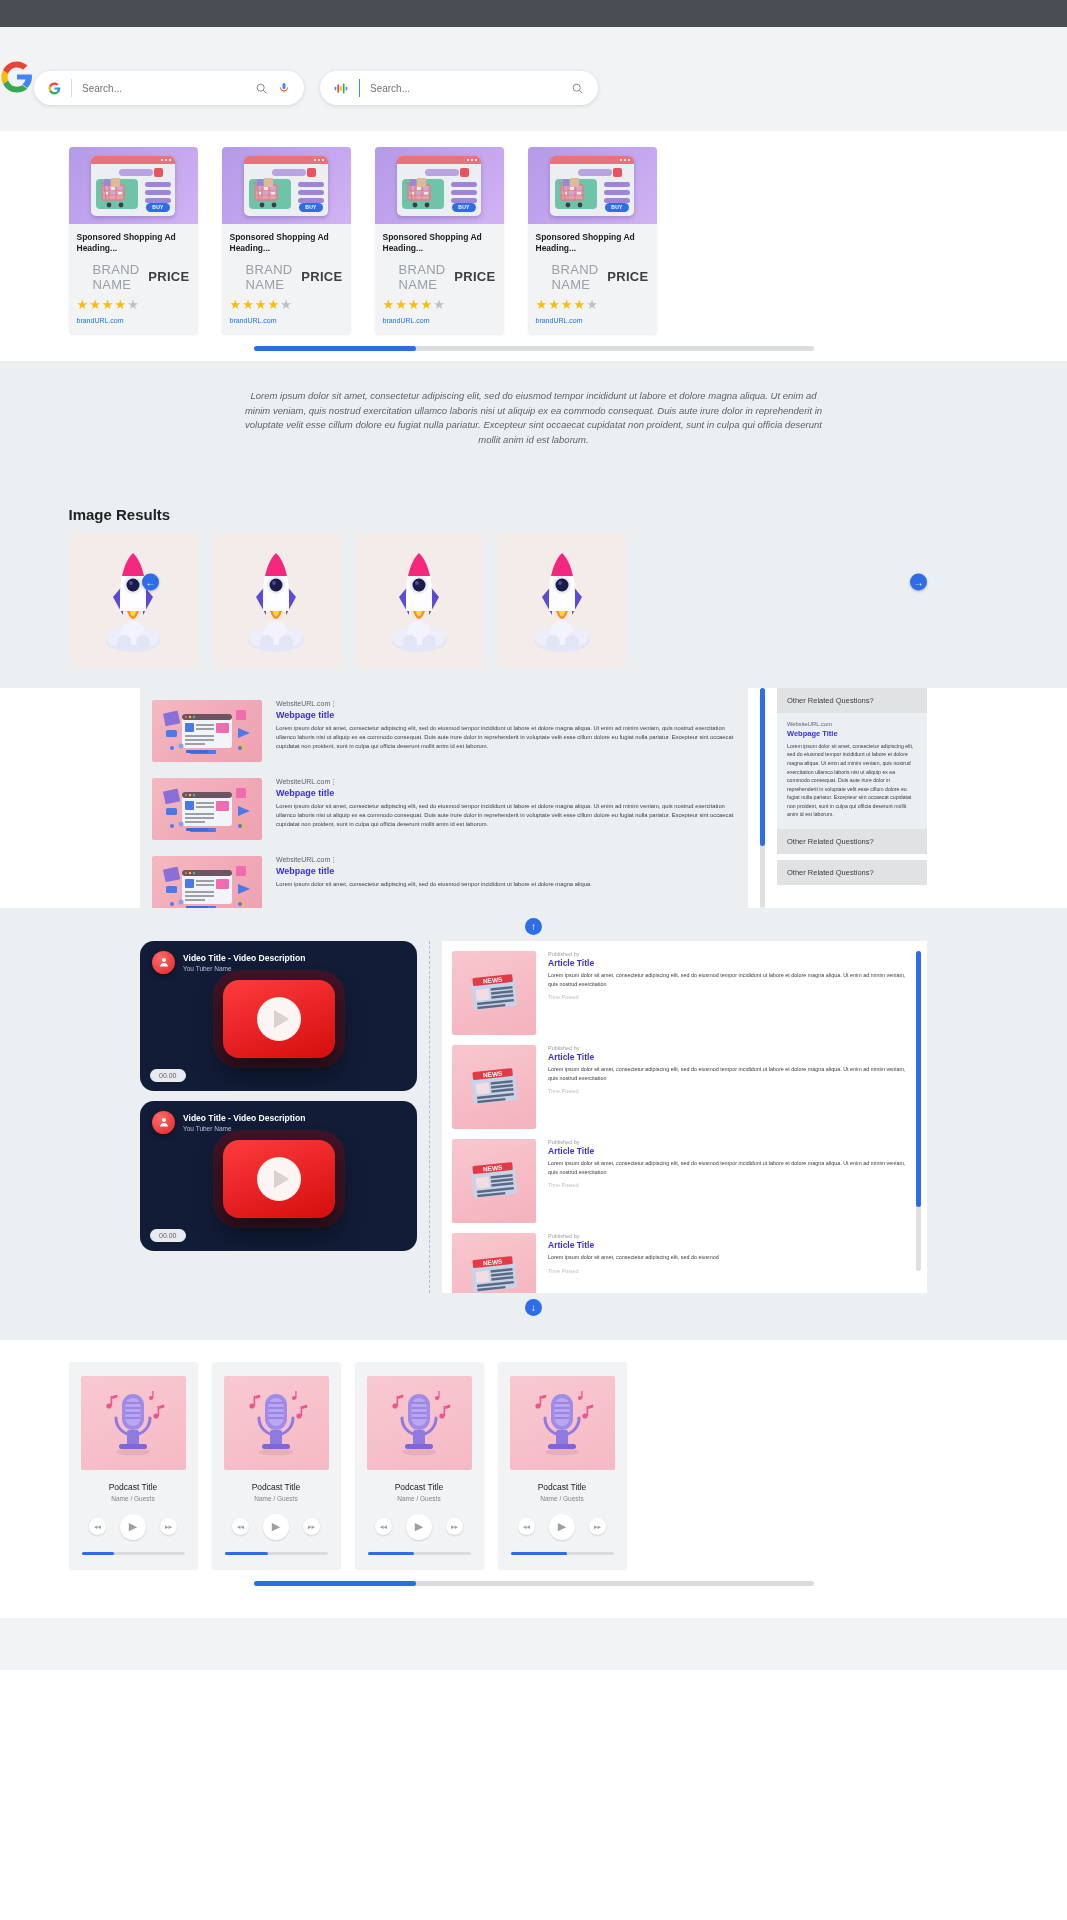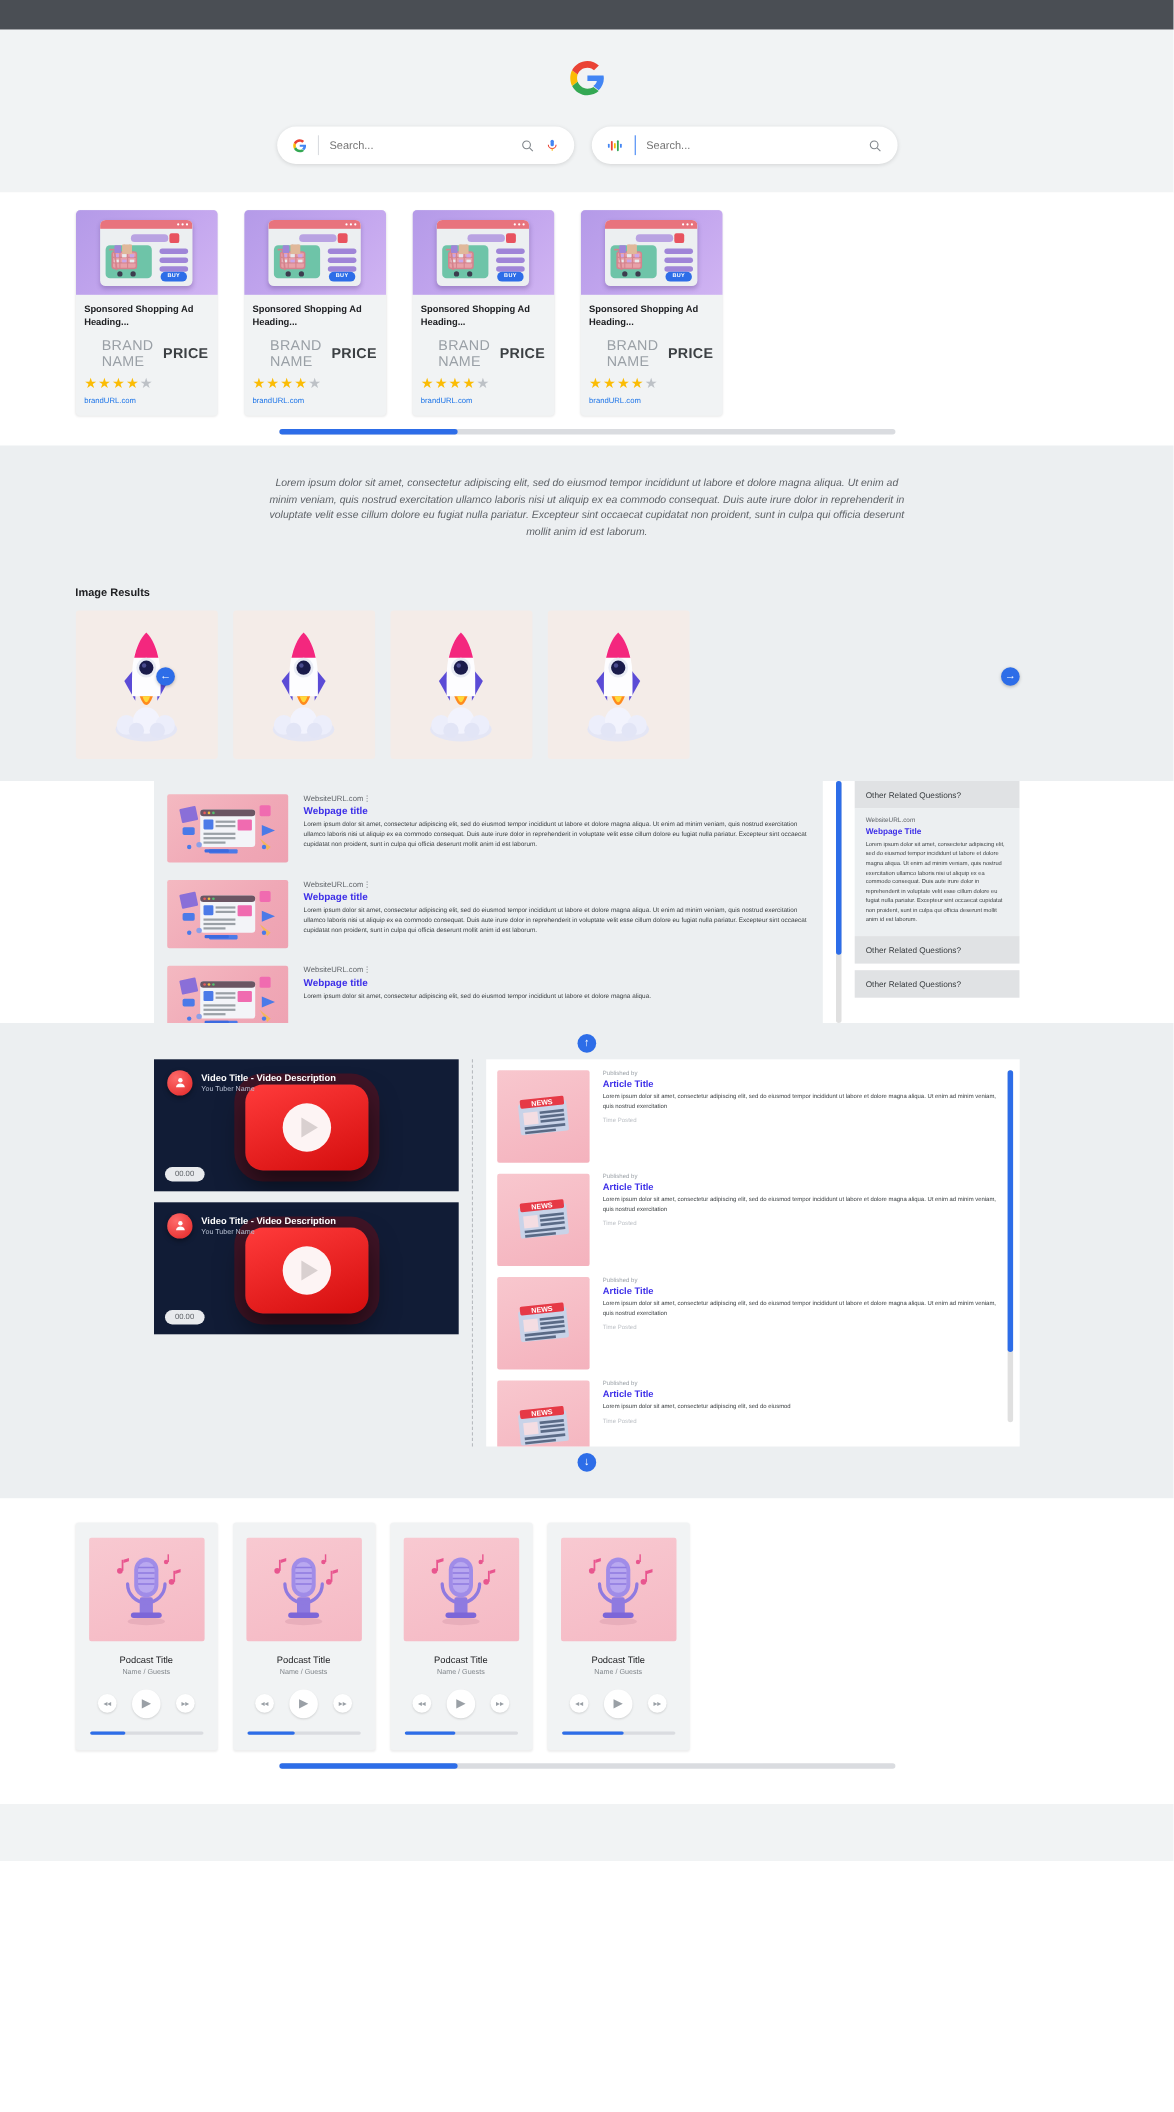--- a/index.html
+++ b/index.html
@@ -11,21 +11,21 @@
     -webkit-font-smoothing: antialiased;
   }
   .page { width: 1067px; position: relative; overflow: hidden; }
 
   
   .topbar { height: 27px; background: #4a4e54; width: 100%; }
 
   
   .header {
     background: #f1f3f4; padding: 22px 0 26px;
-    display: flex; flex-direction: column; align-items: center;
+    display: flex; flex-direction: row; align-items: center;
   }
   .glogo { font-size: 40px; font-weight: bold; letter-spacing: -1px; line-height: 1;
            height: 44px; display: flex; align-items: center; justify-content: center; }
   .searchrow { display: flex; gap: 16px; margin-top: 22px; }
   .searchbox {
     background: #fff; border-radius: 22px; height: 34px;
     display: flex; align-items: center; padding: 0 14px;
     box-shadow: 0 1px 4px rgba(0,0,0,.13);
   }
   .sb1 { width: 270px; }
@@ -78,22 +78,22 @@
                   background: #2d6de8; border-radius: 3px; }
 
   
   .lorem-band { background: #eceff1; padding: 28px 0; }
   .lorem-inner { width: 587px; margin: 0 auto; }
   .lorem-txt { font-style: italic; font-size: 9.5px; line-height: 1.55; color: #5f6368;
                text-align: center; }
 
   
   .imgres { background: #eceff1; padding: 14px 0 20px; position: relative; }
-  .imgres-title { font-size: 10px; font-weight: bold; color: #202124;
-                  width: 930px; margin: 0 auto 10px; }
+  .imgres-title { font-size: 15px; font-weight: bold; color: #202124;
+                  width: 930px; margin: 16px auto 10px; }
   .img-row { display: flex; gap: 14px; width: 930px; margin: 0 auto; }
   .img-card { width: 129px; height: 135px; border-radius: 3px; overflow: hidden;
               background: #f4ece8; position: relative; flex-shrink: 0;
               display: flex; align-items: center; justify-content: center; }
   .arrow-btn { position: absolute; top: 50%; transform: translateY(-50%);
                width: 17px; height: 17px; border-radius: 50%; background: #2d6de8;
                color: #fff; display: flex; align-items: center; justify-content: center;
                font-size: 10px; box-shadow: 0 1px 3px rgba(0,0,0,.25); }
   .arrow-l { left: 142px; }
   .arrow-r { right: 140px; }
@@ -122,21 +122,21 @@
   .faq-title { font-size: 7.5px; font-weight: bold; color: #3c2ee8; margin-top: 2px; }
   .faq-txt { font-size: 5.2px; color: #3c4043; line-height: 1.65; margin-top: 4px; }
 
   
   .vidsec { background: #eceff1; padding: 10px 0 18px; position: relative; }
   .vid-updown { width: 17px; height: 17px; border-radius: 50%; background: #2d6de8;
                 color: #fff; display: flex; align-items: center; justify-content: center;
                 font-size: 10px; margin: 0 auto 6px; }
   .vidrow { display: flex; width: 787px; margin: 0 auto; gap: 12px; }
   .vidcol { width: 277px; flex-shrink: 0; }
-  .vidcard { background: #111c36; border-radius: 0; height: 120px; position: relative;
+  .vidcard { background: #111c36; border-radius: 14px; height: 150px; position: relative;
              overflow: hidden; margin-bottom: 10px; }
   .vid-head { display: flex; align-items: center; gap: 8px; padding: 10px 12px; position: relative; z-index: 3; }
   .avatar { width: 23px; height: 23px; border-radius: 50%;
             background: radial-gradient(circle at 35% 30%, #ff6b6b, #e02424);
             display: flex; align-items: center; justify-content: center; flex-shrink: 0;
             box-shadow: 0 2px 5px rgba(0,0,0,.4); }
   .vid-title { font-size: 8.5px; font-weight: bold; color: #fff; line-height: 1.2; }
   .vid-sub { font-size: 6.5px; color: #b9c2d4; margin-top: 2px; }
   .play-big { position: absolute; left: 50%; top: 52%; transform: translate(-50%,-50%);
               width: 112px; height: 78px; border-radius: 16px;

